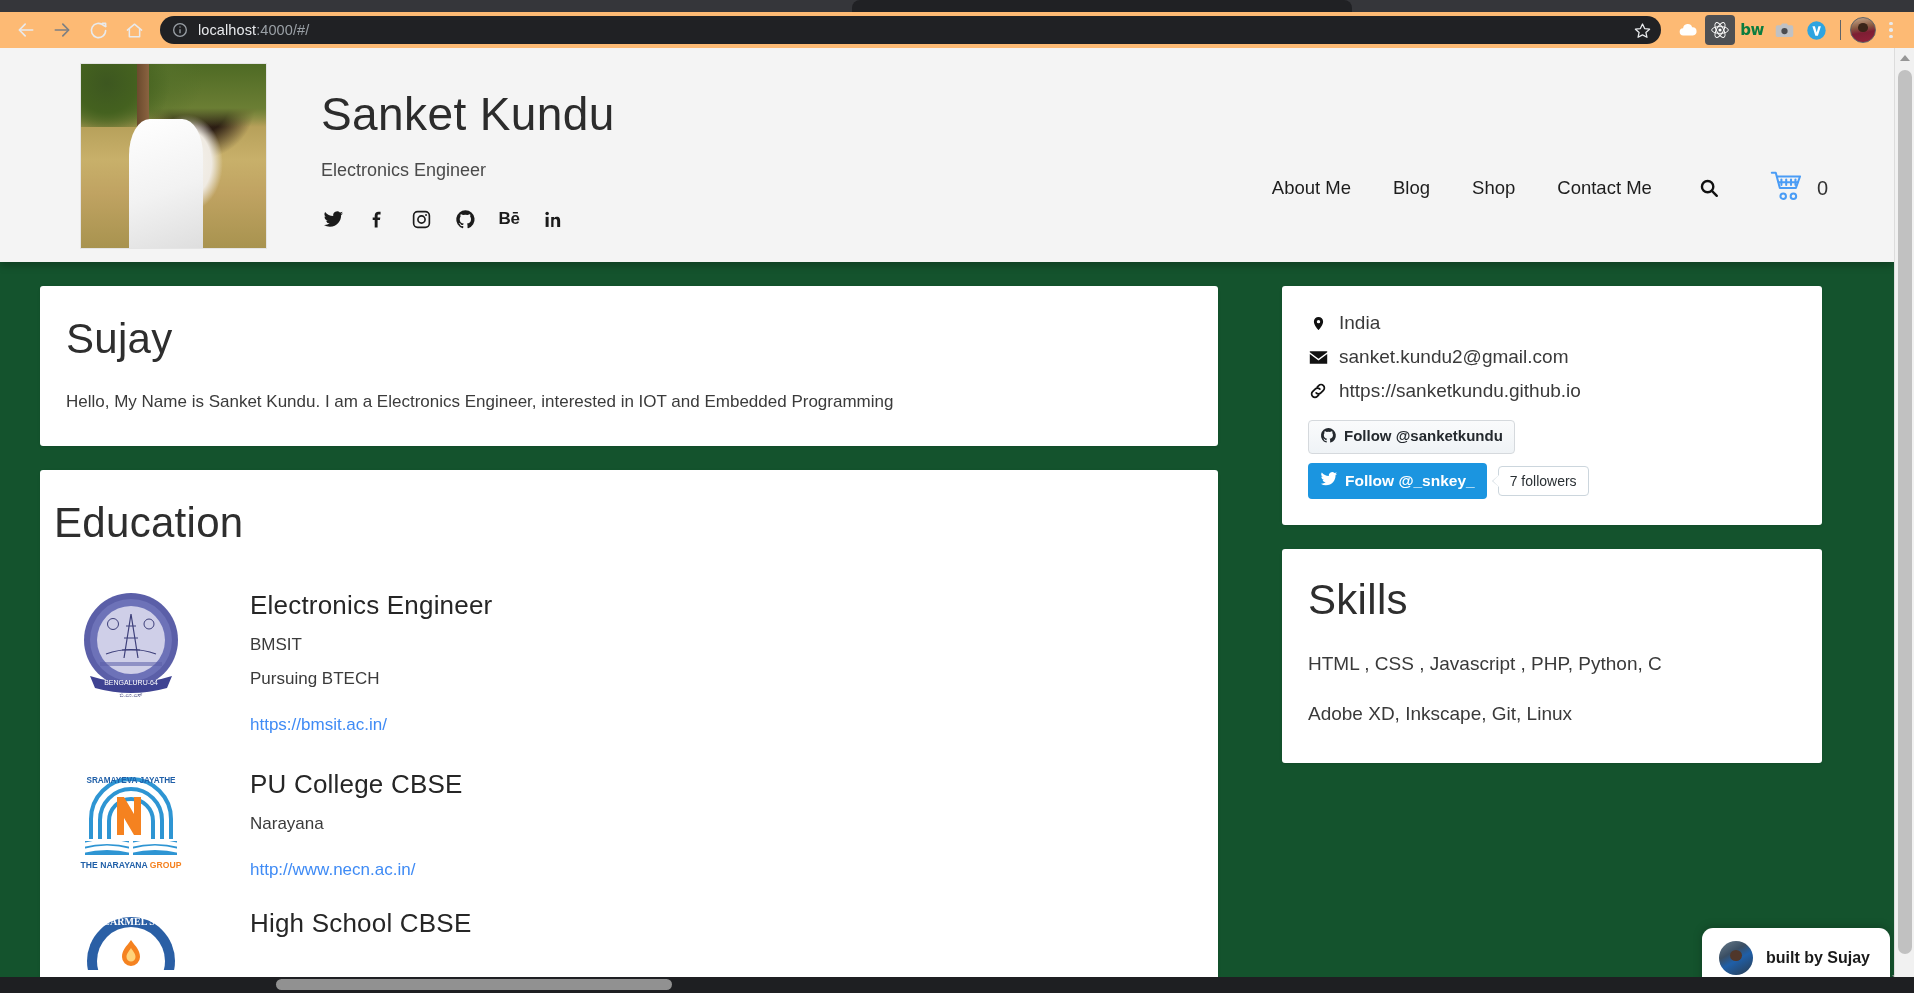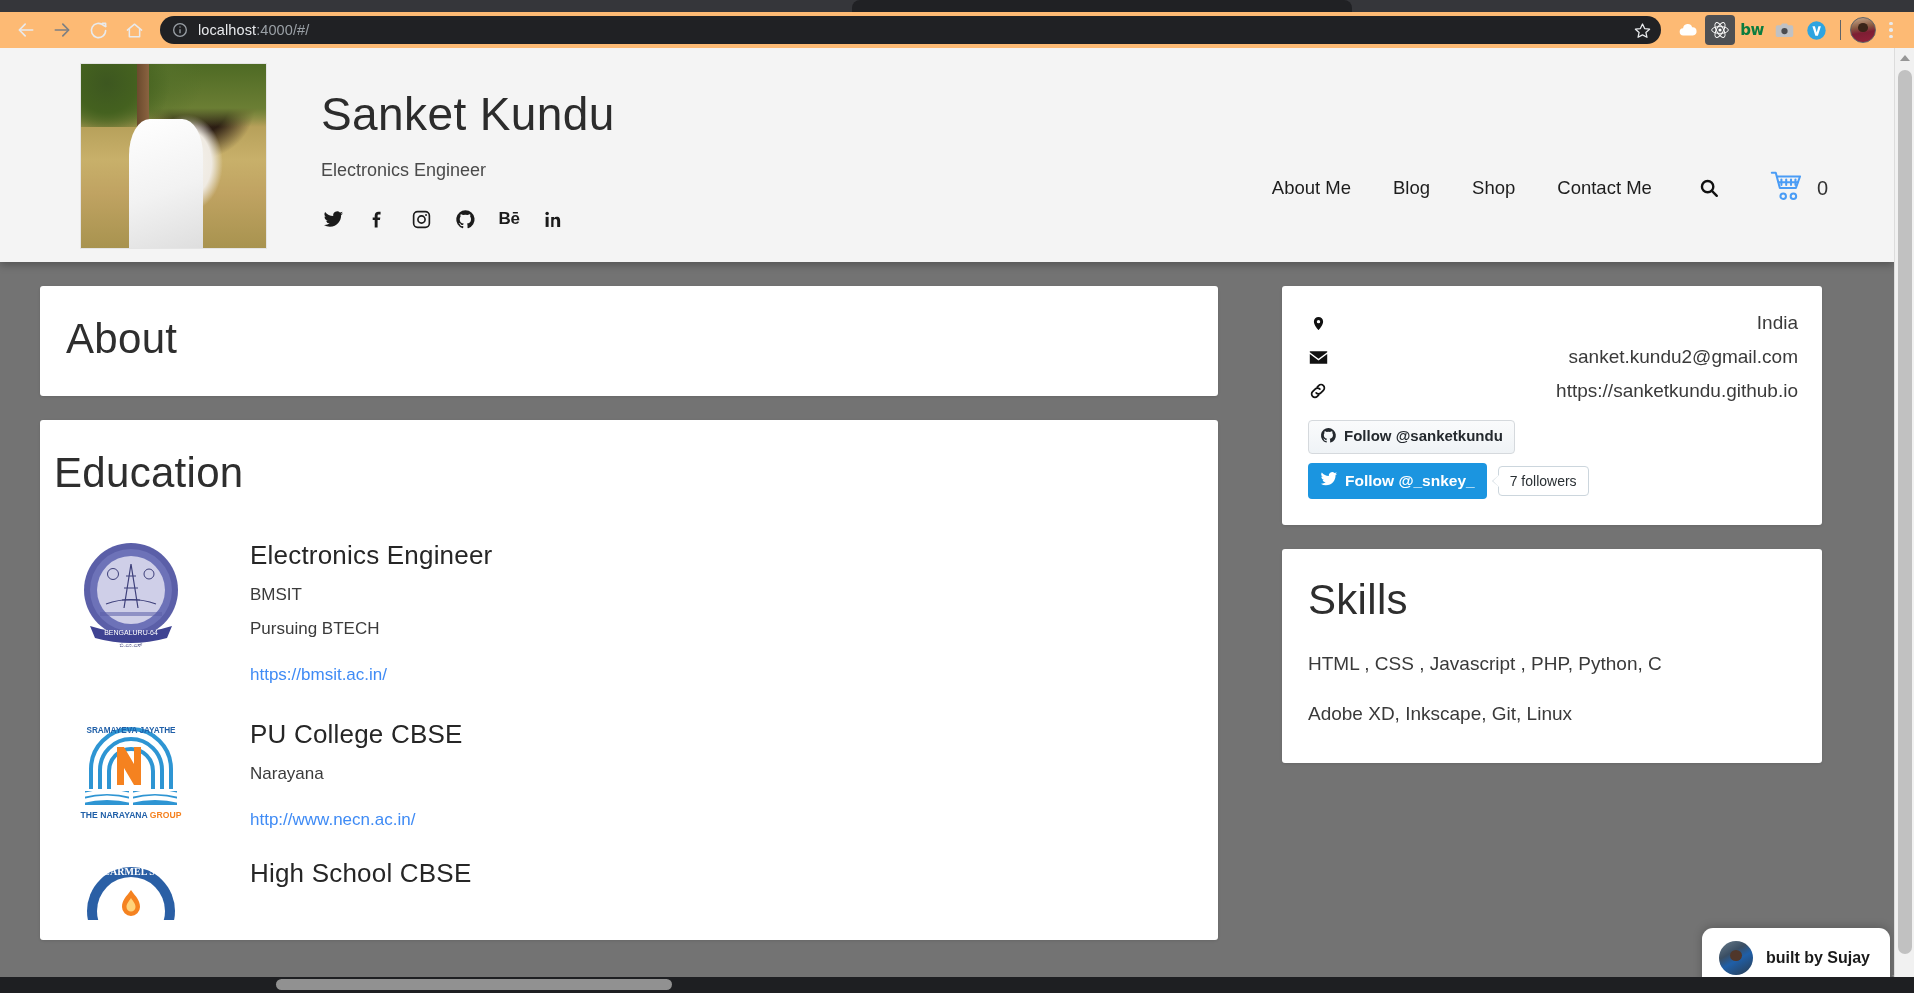--- a/index.html
+++ b/index.html
@@ -94,21 +94,21 @@
     display:flex;flex-direction:column;align-items:center;justify-content:center;gap:3px;
     flex: 0 0 auto;
   }
   .kebab i { width:3.5px;height:3.5px;border-radius:50%;background:#e8eaed;display:block; }
 
   
   .viewport {
     position: relative;
     width: 1914px;
     height: 945px;
-    background: #737373;
+    background: #14532d;
     overflow: hidden;
   }
   .page {
     position: absolute;
     left: 0; top: 0;
     width: 1894px;
     height: 929px;
     overflow: hidden;
   }
 
@@ -269,21 +269,20 @@
   .edu-status { font-size: 17px; color: #3b3b3b; margin-top: 14px; }
   .edu-link {
     font-size: 17px; color: #3f8bf5; margin-top: 26px; display: inline-block;
     text-decoration: none;
   }
 
   
   .contact-line {
     display: flex; align-items: center; gap: 11px;
     margin-bottom: 12px;
-    justify-content: space-between;
   }
   .contact-line .ci { width: 20px; display:flex; justify-content:center; color:#111; flex:0 0 auto;}
   .contact-line .ctxt { font-size: 19px; color: #3a3a3a; font-weight: 300; }
   .gh-btn {
     display: inline-flex; align-items: flex-start; gap: 7px;
     background: linear-gradient(180deg,#fafbfc,#eff3f6);
     border: 1px solid #d5d9dd;
     border-radius: 4px;
     padding: 6px 11px;
     font-size: 15px;
@@ -547,21 +546,22 @@
           <span class="cart-count">0</span>
         </span>
       </div>
     </div>
 
     <div class="main">
 
       <div class="col-left">
 
         <div class="card about">
-          <div class="card-title">About</div>
+          <div class="card-title">Sujay</div>
+          <div class="about-text">Hello, My Name is Sanket Kundu. I am a Electronics Engineer, interested in IOT and Embedded Programming</div>
         </div>
 
         <div class="card education">
           <div class="card-title">Education</div>
 
           <div class="edu-list">
 
             <div class="edu-item">
               <div class="edu-logo">
                 <svg width="110" height="112" viewBox="0 0 110 112">

